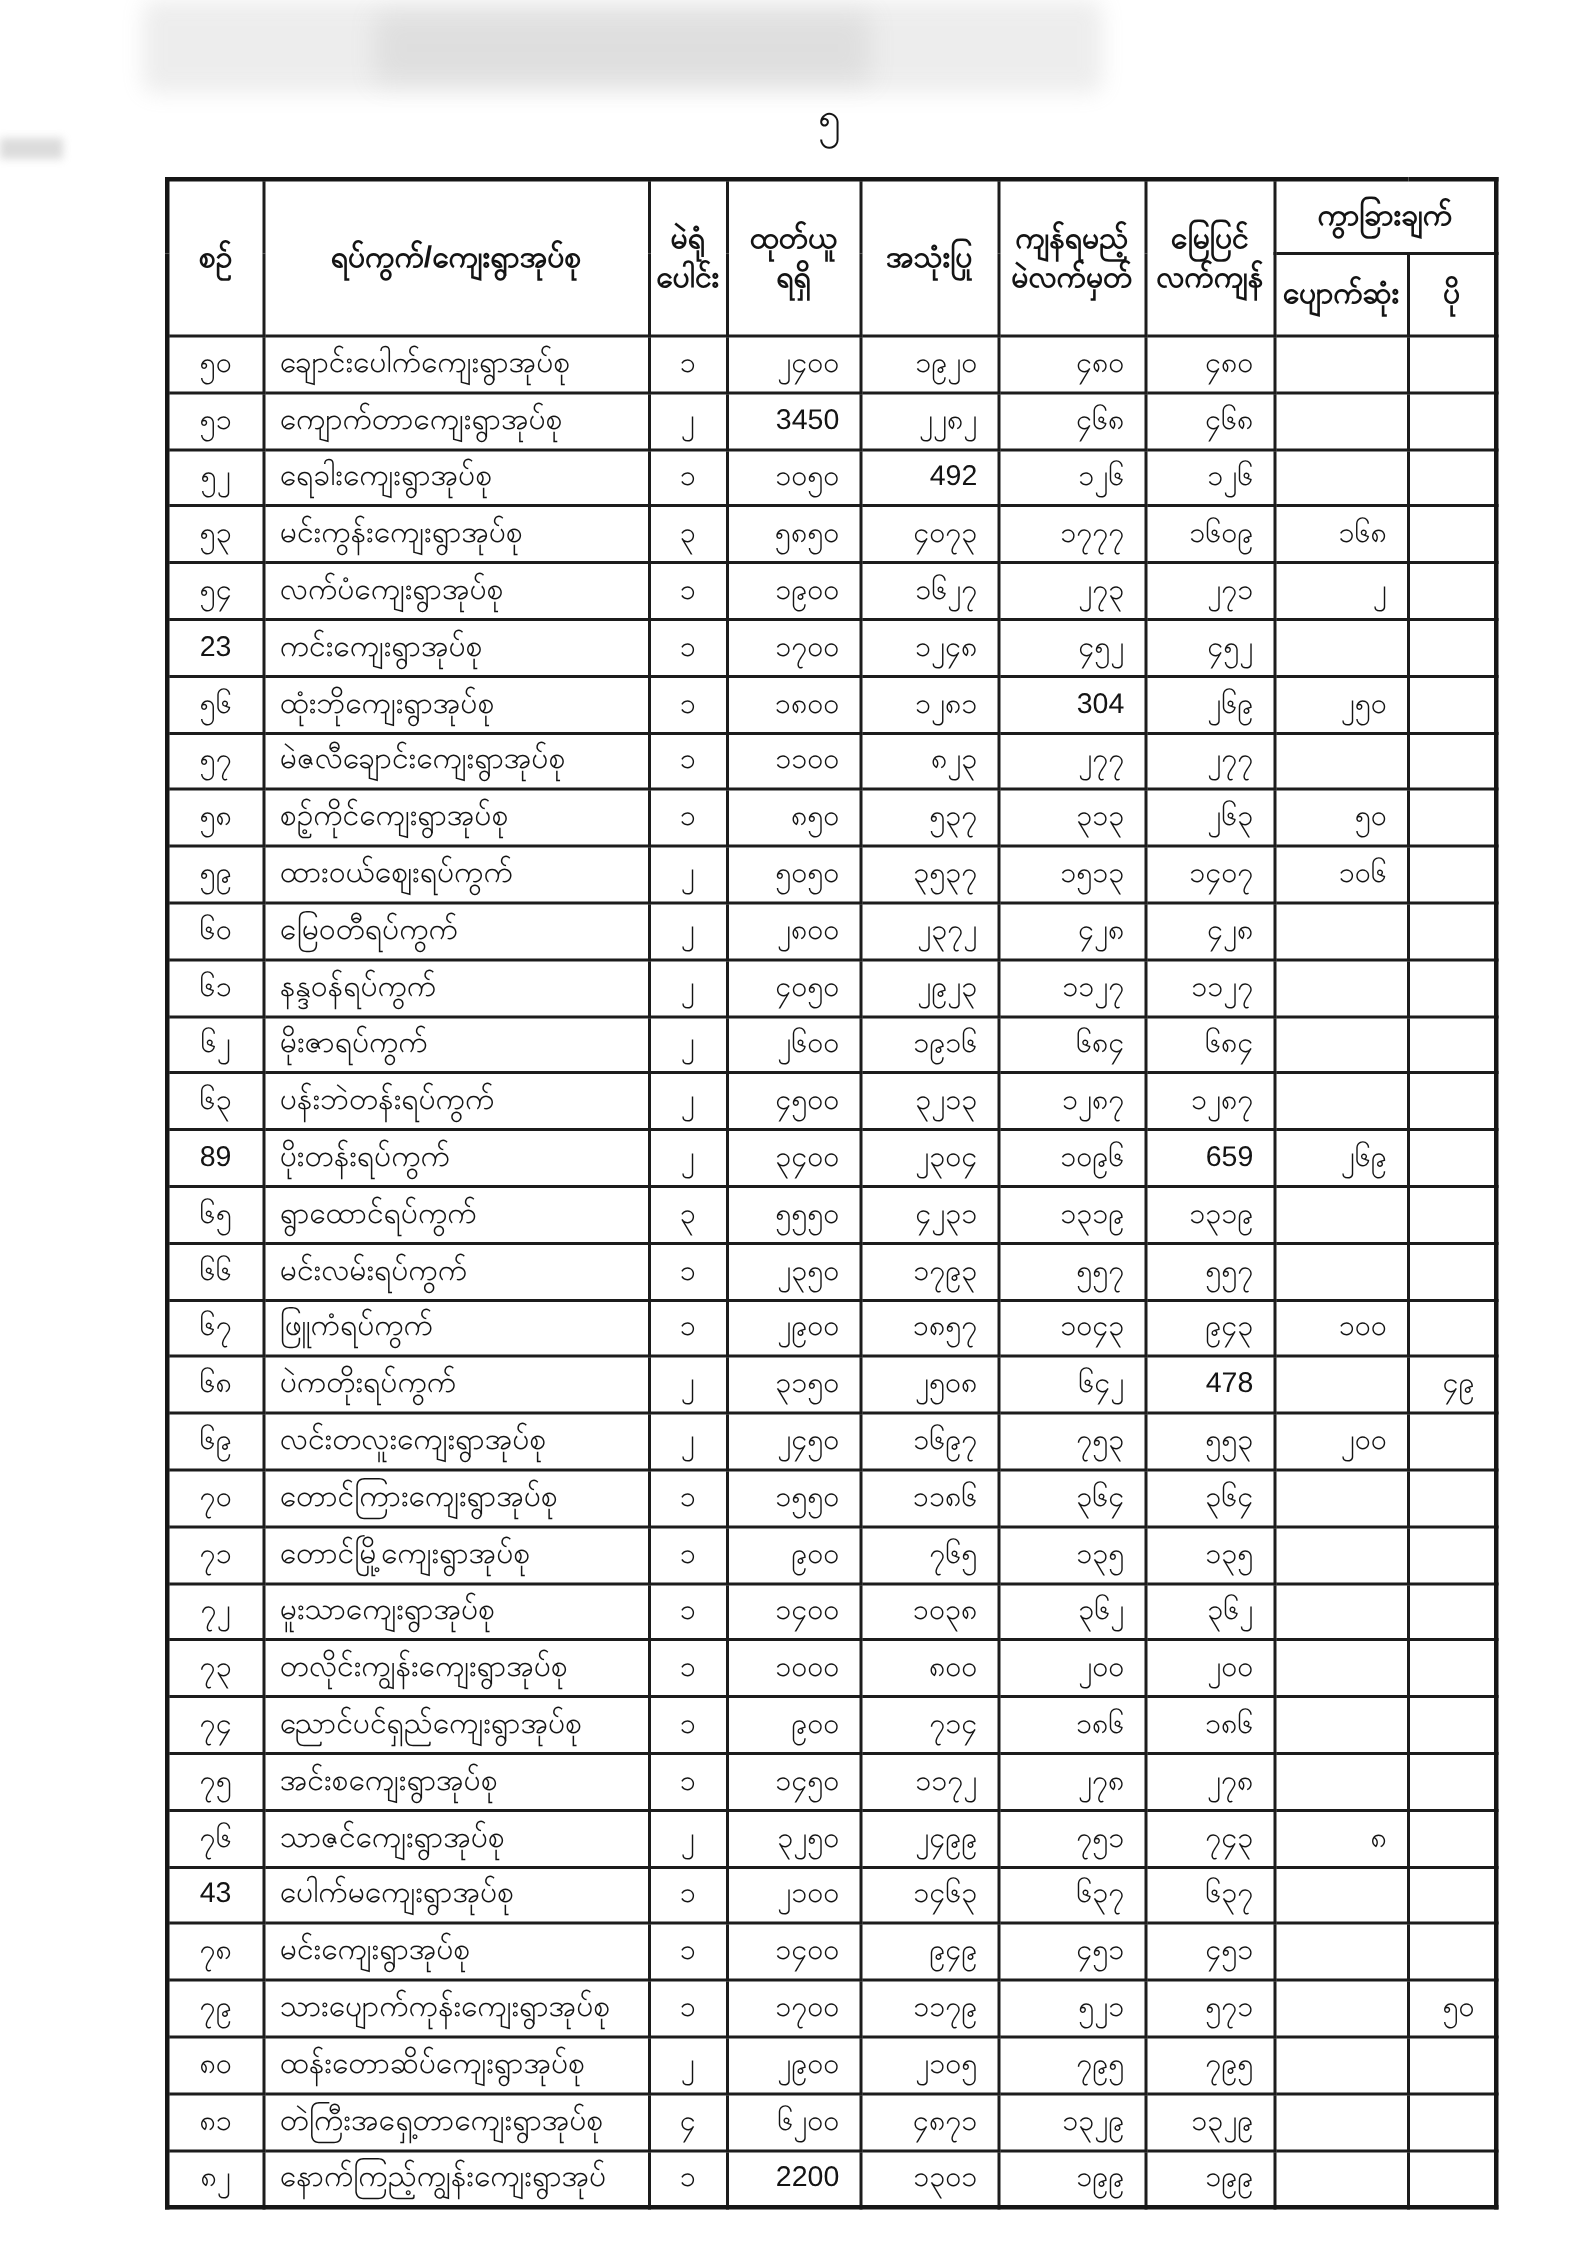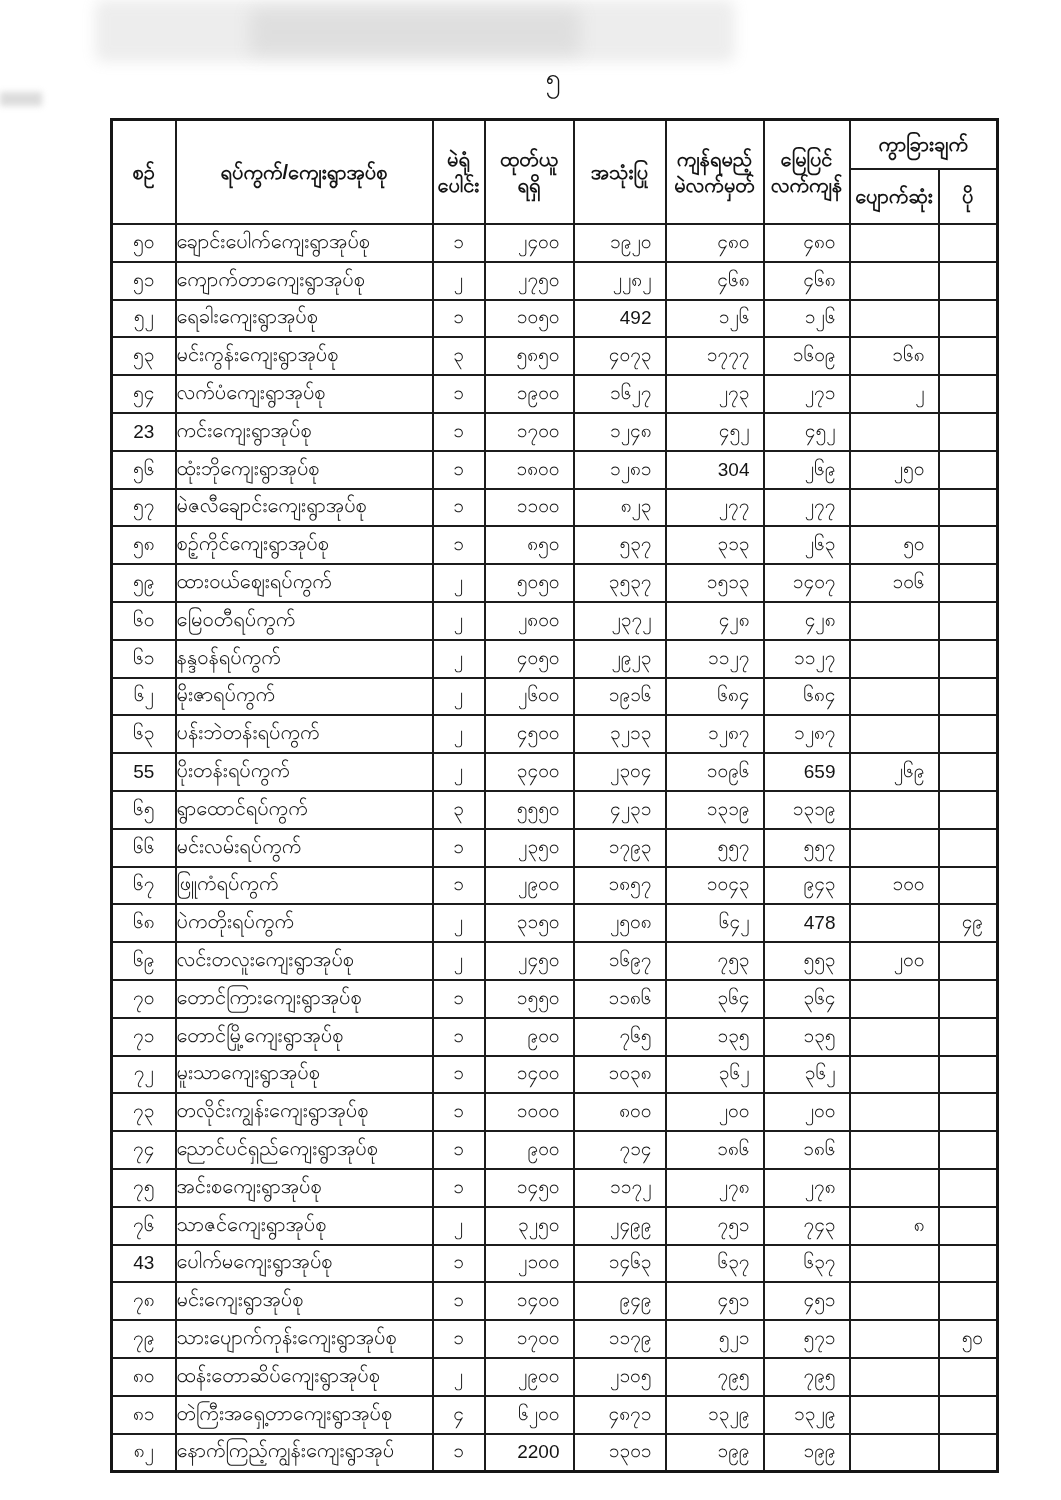--- a/index.html
+++ b/index.html
@@ -75,20 +75,21 @@
   .ballot-table thead tr.hdr-sub { height: 54px; }
   .ballot-table thead th.two-span { height: 102px; }
   .ballot-table tbody td {
     height: 35.8px;
     font-size: 19px;
     white-space: nowrap;
   }
   .ballot-table tbody td.col-no { text-align: center; }
   .ballot-table tbody td.col-name {
     text-align: left;
+    padding-left: 10px;
     font-size: 20px;
   }
   .ballot-table tbody td.col-stations { text-align: center; }
   .ballot-table tbody td.col-received,
   .ballot-table tbody td.col-used,
   .ballot-table tbody td.col-remaining,
   .ballot-table tbody td.col-ground,
   .ballot-table tbody td.col-lost,
   .ballot-table tbody td.col-extra {
     text-align: right;
@@ -153,21 +154,21 @@
         <td class="col-used">၁၉၂၀</td>
         <td class="col-remaining">၄၈၀</td>
         <td class="col-ground">၄၈၀</td>
         <td class="col-lost"></td>
         <td class="col-extra"></td>
       </tr>
       <tr>
         <td class="col-no">၅၁</td>
         <td class="col-name">ကျောက်တာကျေးရွာအုပ်စု</td>
         <td class="col-stations">၂</td>
-        <td class="col-received">၂၇၅၀</td>
+        <td class="col-received">3450</td>
         <td class="col-used">၂၂၈၂</td>
         <td class="col-remaining">၄၆၈</td>
         <td class="col-ground">၄၆၈</td>
         <td class="col-lost"></td>
         <td class="col-extra"></td>
       </tr>
       <tr>
         <td class="col-no">၅၂</td>
         <td class="col-name">ရေခါးကျေးရွာအုပ်စု</td>
         <td class="col-stations">၁</td>
@@ -293,21 +294,21 @@
         <td class="col-name">ပန်းဘဲတန်းရပ်ကွက်</td>
         <td class="col-stations">၂</td>
         <td class="col-received">၄၅၀၀</td>
         <td class="col-used">၃၂၁၃</td>
         <td class="col-remaining">၁၂၈၇</td>
         <td class="col-ground">၁၂၈၇</td>
         <td class="col-lost"></td>
         <td class="col-extra"></td>
       </tr>
       <tr>
-        <td class="col-no">55</td>
+        <td class="col-no">89</td>
         <td class="col-name">ပိုးတန်းရပ်ကွက်</td>
         <td class="col-stations">၂</td>
         <td class="col-received">၃၄၀၀</td>
         <td class="col-used">၂၃၀၄</td>
         <td class="col-remaining">၁၀၉၆</td>
         <td class="col-ground">659</td>
         <td class="col-lost">၂၆၉</td>
         <td class="col-extra"></td>
       </tr>
       <tr>

